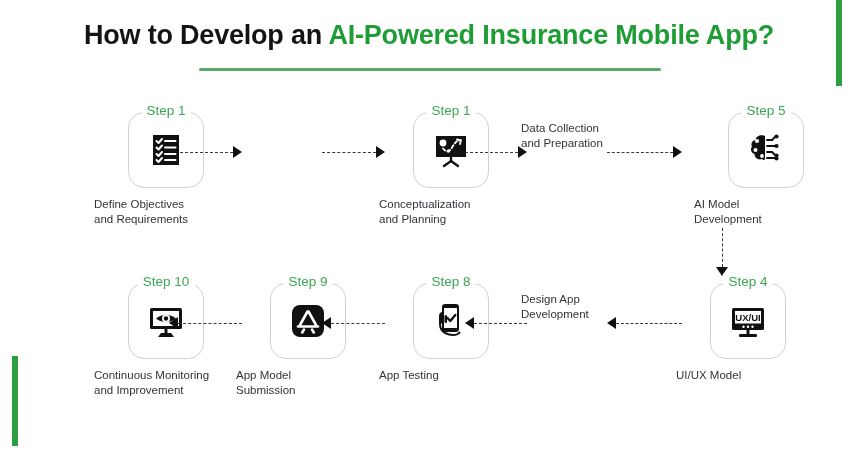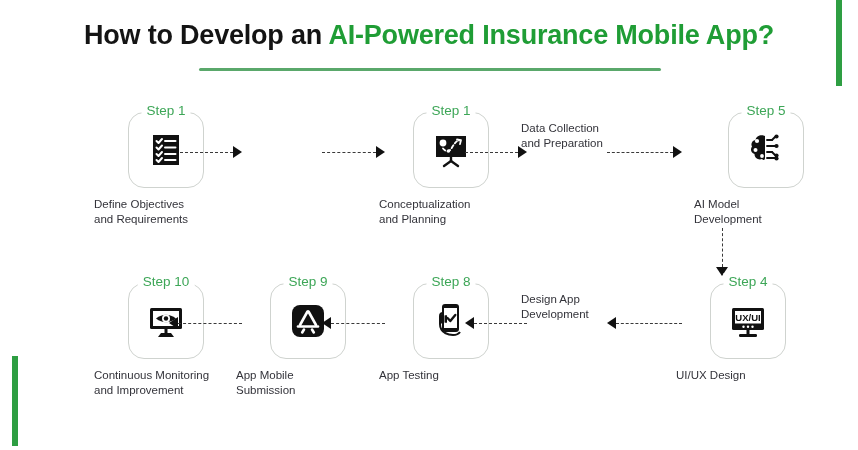--- a/index.html
+++ b/index.html
@@ -216,21 +216,21 @@
           <g stroke="#fff" stroke-width="2.6" stroke-linecap="round" fill="none">
             <line x1="19.5" y1="10.5" x2="12" y2="24"></line>
             <line x1="20.5" y1="10.5" x2="28" y2="24"></line>
             <line x1="10" y1="25.5" x2="30" y2="25.5"></line>
             <line x1="16" y1="28.5" x2="14.2" y2="31.5"></line>
             <line x1="24" y1="28.5" x2="25.8" y2="31.5"></line>
           </g>
         </svg>
       </span>
     </div>
-    <div class="node-label">App Mobile
+    <div class="node-label">App Model
 Submission</div>
   </div>
 
   <div class="node" style="left:353px;top:283px;">
     <div class="card">
       <div class="step-chip">Step 8</div>
       <span>
         <svg class="ic" width="40" height="40" viewBox="0 0 40 40">
           <rect x="11" y="3" width="17" height="28" rx="3" fill="#111"></rect>
           <rect x="13" y="7" width="13" height="20" fill="#fff"></rect>
@@ -263,21 +263,21 @@
           <g fill="#fff">
             <circle cx="15.5" cy="25.8" r="1.2"></circle>
               <circle cx="20" cy="25.8" r="1.2"></circle>
               <circle cx="24.5" cy="25.8" r="1.2"></circle>
           </g>
           <rect x="18.5" y="29" width="3" height="4" fill="#111"></rect>
           <rect x="11" y="33" width="18" height="3" rx="1.2" fill="#111"></rect>
         </svg>
       </span>
     </div>
-    <div class="node-label">UI/UX Design</div>
+    <div class="node-label">UI/UX Model</div>
   </div>
 
   <div class="conn rtl" style="left:607px;top:318px;width:75px;">
     <div class="head"></div>
     <div class="dash"></div>
   </div>
   <div class="conn rtl" style="left:465px;top:318px;width:62px;">
     <div class="head"></div>
     <div class="dash"></div>
   </div>

